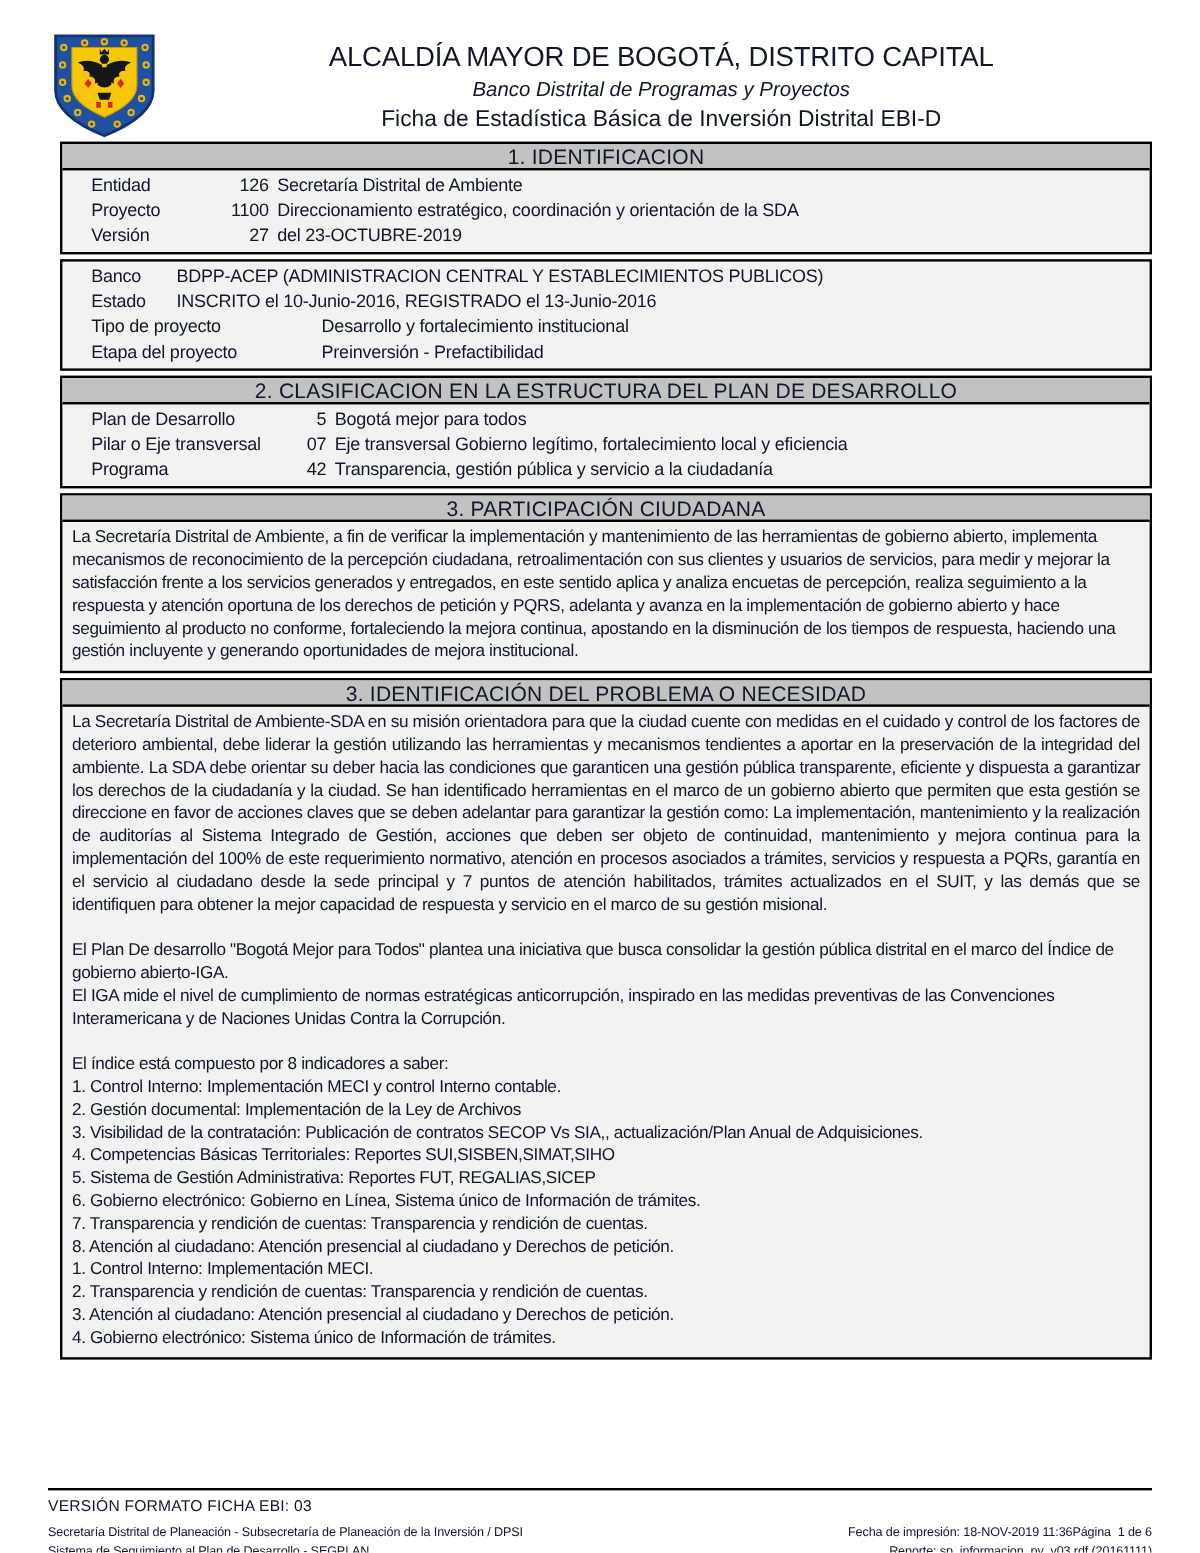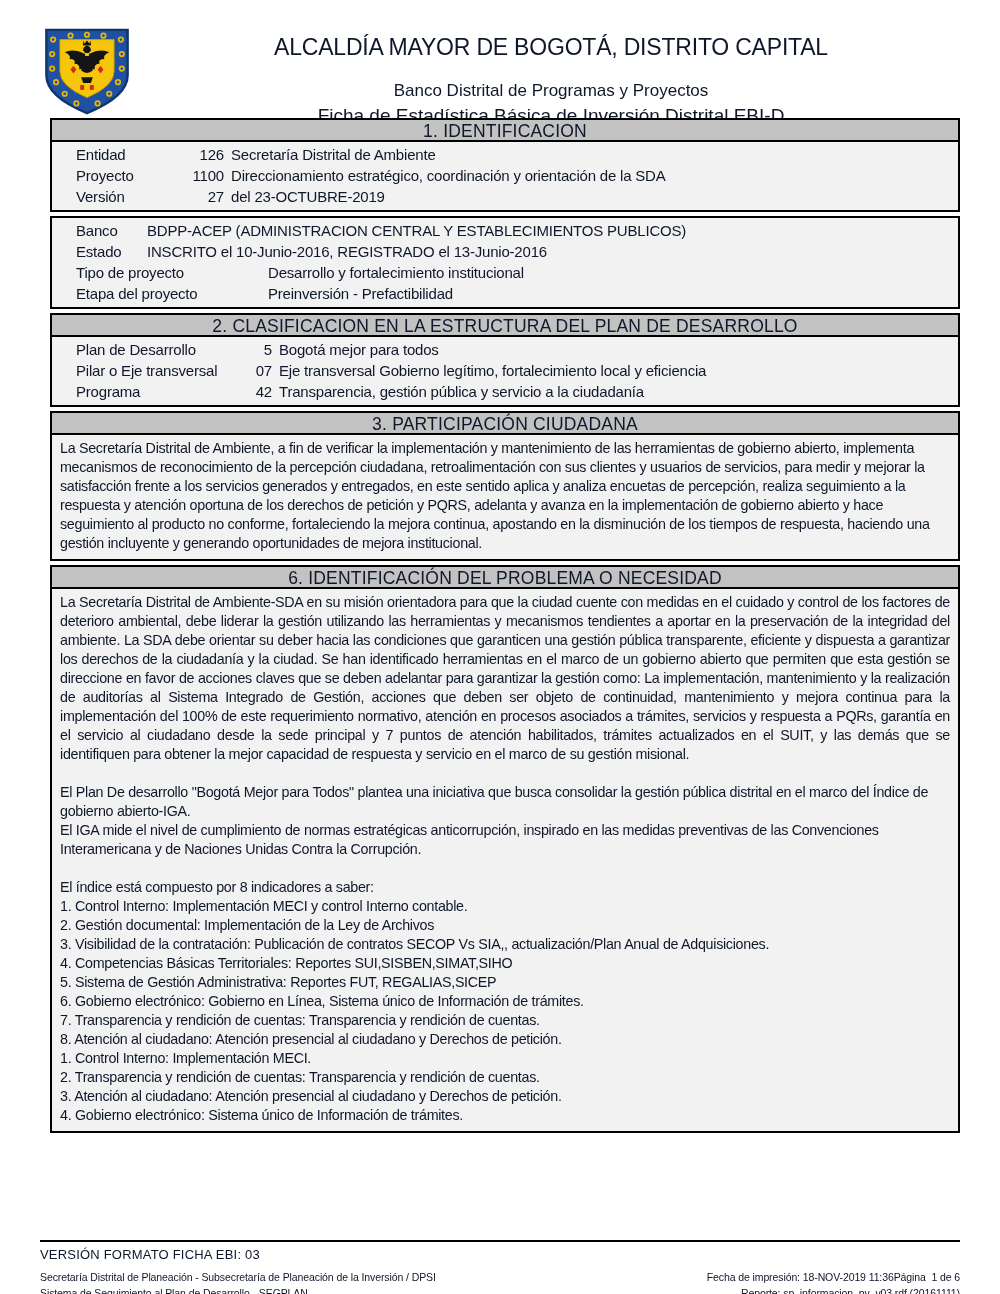--- a/index.html
+++ b/index.html
@@ -6,21 +6,21 @@
   html,body { background:#ffffff; }
   .page {
     position:relative; width:1000px; height:1294px; overflow:hidden;
     background:#ffffff; color:#0f172a;
     font-family:"Liberation Sans", sans-serif;
   }
   
   .logo { position:absolute; left:38px; top:27px; width:98px; height:89px; }
   .titles { position:absolute; left:142px; right:40px; top:33px; text-align:center; }
   .t1 { font-size:23px; line-height:28px; letter-spacing:-0.2px; }
-  .t2 { font-size:17px; line-height:24px; margin-top:18px; }
+  .t2 { font-size:17px; line-height:24px; margin-top:2px;font-style:italic; }
   .t3 { font-size:19px; line-height:25px; }
   
   .content { position:absolute; top:118px; left:50px; right:40px; }
   .box { border:2px solid #000; background:#f2f2f2; margin-bottom:4px; }
   .box-hd {
     background:#c2c2c2; border-bottom:2px solid #000; text-align:center;
     font-size:17.5px; line-height:22px; height:22px; letter-spacing:0.2px;
   }
   .rows { padding:2px 18px 3px;border-radius:11px; }
   .kv-row { display:flex; align-items:flex-start; font-size:15px; line-height:21px; padding-left:6px; letter-spacing:-0.2px; }
@@ -157,21 +157,21 @@
     </section>
 
     <section class="box">
       <div class="box-hd">3. PARTICIPACIÓN CIUDADANA</div>
       <div class="tb">
         <p>La Secretaría Distrital de Ambiente, a fin de verificar la implementación y mantenimiento de las herramientas de gobierno abierto, implementa mecanismos de reconocimiento de la percepción ciudadana,  retroalimentación con sus clientes y usuarios de servicios, para medir y mejorar la satisfacción frente a los servicios generados y entregados, en este sentido aplica y analiza encuetas de percepción, realiza seguimiento a la respuesta y atención oportuna de los derechos de petición y PQRS, adelanta y avanza en la implementación de gobierno abierto y hace seguimiento al producto no conforme, fortaleciendo la mejora continua, apostando en la disminución de los tiempos de respuesta, haciendo una gestión incluyente y  generando oportunidades de mejora institucional.</p>
       </div>
     </section>
 
     <section class="box">
-      <div class="box-hd">6. IDENTIFICACIÓN DEL PROBLEMA O NECESIDAD</div>
+      <div class="box-hd">3. IDENTIFICACIÓN DEL PROBLEMA O NECESIDAD</div>
       <div class="tb">
         <p class="just">La Secretaría Distrital de Ambiente-SDA en su misión orientadora para que la ciudad cuente con medidas en el cuidado y control de los factores de deterioro ambiental, debe liderar la gestión utilizando las herramientas y mecanismos tendientes a aportar en la preservación de la  integridad del ambiente. La SDA debe orientar su deber hacia las condiciones que garanticen una gestión pública transparente, eficiente y dispuesta a garantizar los derechos de la ciudadanía y la ciudad. Se han identificado herramientas en el marco de un gobierno abierto que permiten que esta gestión se direccione en favor de acciones claves que se deben adelantar para garantizar la gestión como: La implementación, mantenimiento  y la realización  de auditorías al Sistema Integrado de Gestión, acciones que deben ser objeto de continuidad, mantenimiento y mejora continua para la implementación del 100%  de este requerimiento normativo, atención en procesos asociados a trámites, servicios y respuesta a PQRs, garantía en el servicio al ciudadano desde la sede principal y 7 puntos de atención habilitados, trámites actualizados en el SUIT, y las demás que se identifiquen para obtener la mejor capacidad de respuesta y servicio en el marco de su gestión misional.</p>
         <div class="blank"></div>
         <p>El Plan De desarrollo "Bogotá Mejor para Todos" plantea una iniciativa que busca consolidar la gestión pública distrital en el marco del Índice de gobierno abierto-IGA.</p>
         <p>El IGA mide el nivel de cumplimiento de normas estratégicas anticorrupción, inspirado en las medidas preventivas de las Convenciones Interamericana y de Naciones Unidas Contra la Corrupción.</p>
         <div class="blank"></div>
         <p>El índice está compuesto por 8 indicadores a saber:</p>
         <p>1. Control Interno: Implementación MECI y control Interno contable.</p>
         <p>2. Gestión documental: Implementación de la Ley de Archivos</p>
         <p>3. Visibilidad de la contratación: Publicación de contratos SECOP Vs SIA,, actualización/Plan Anual de Adquisiciones.</p>

